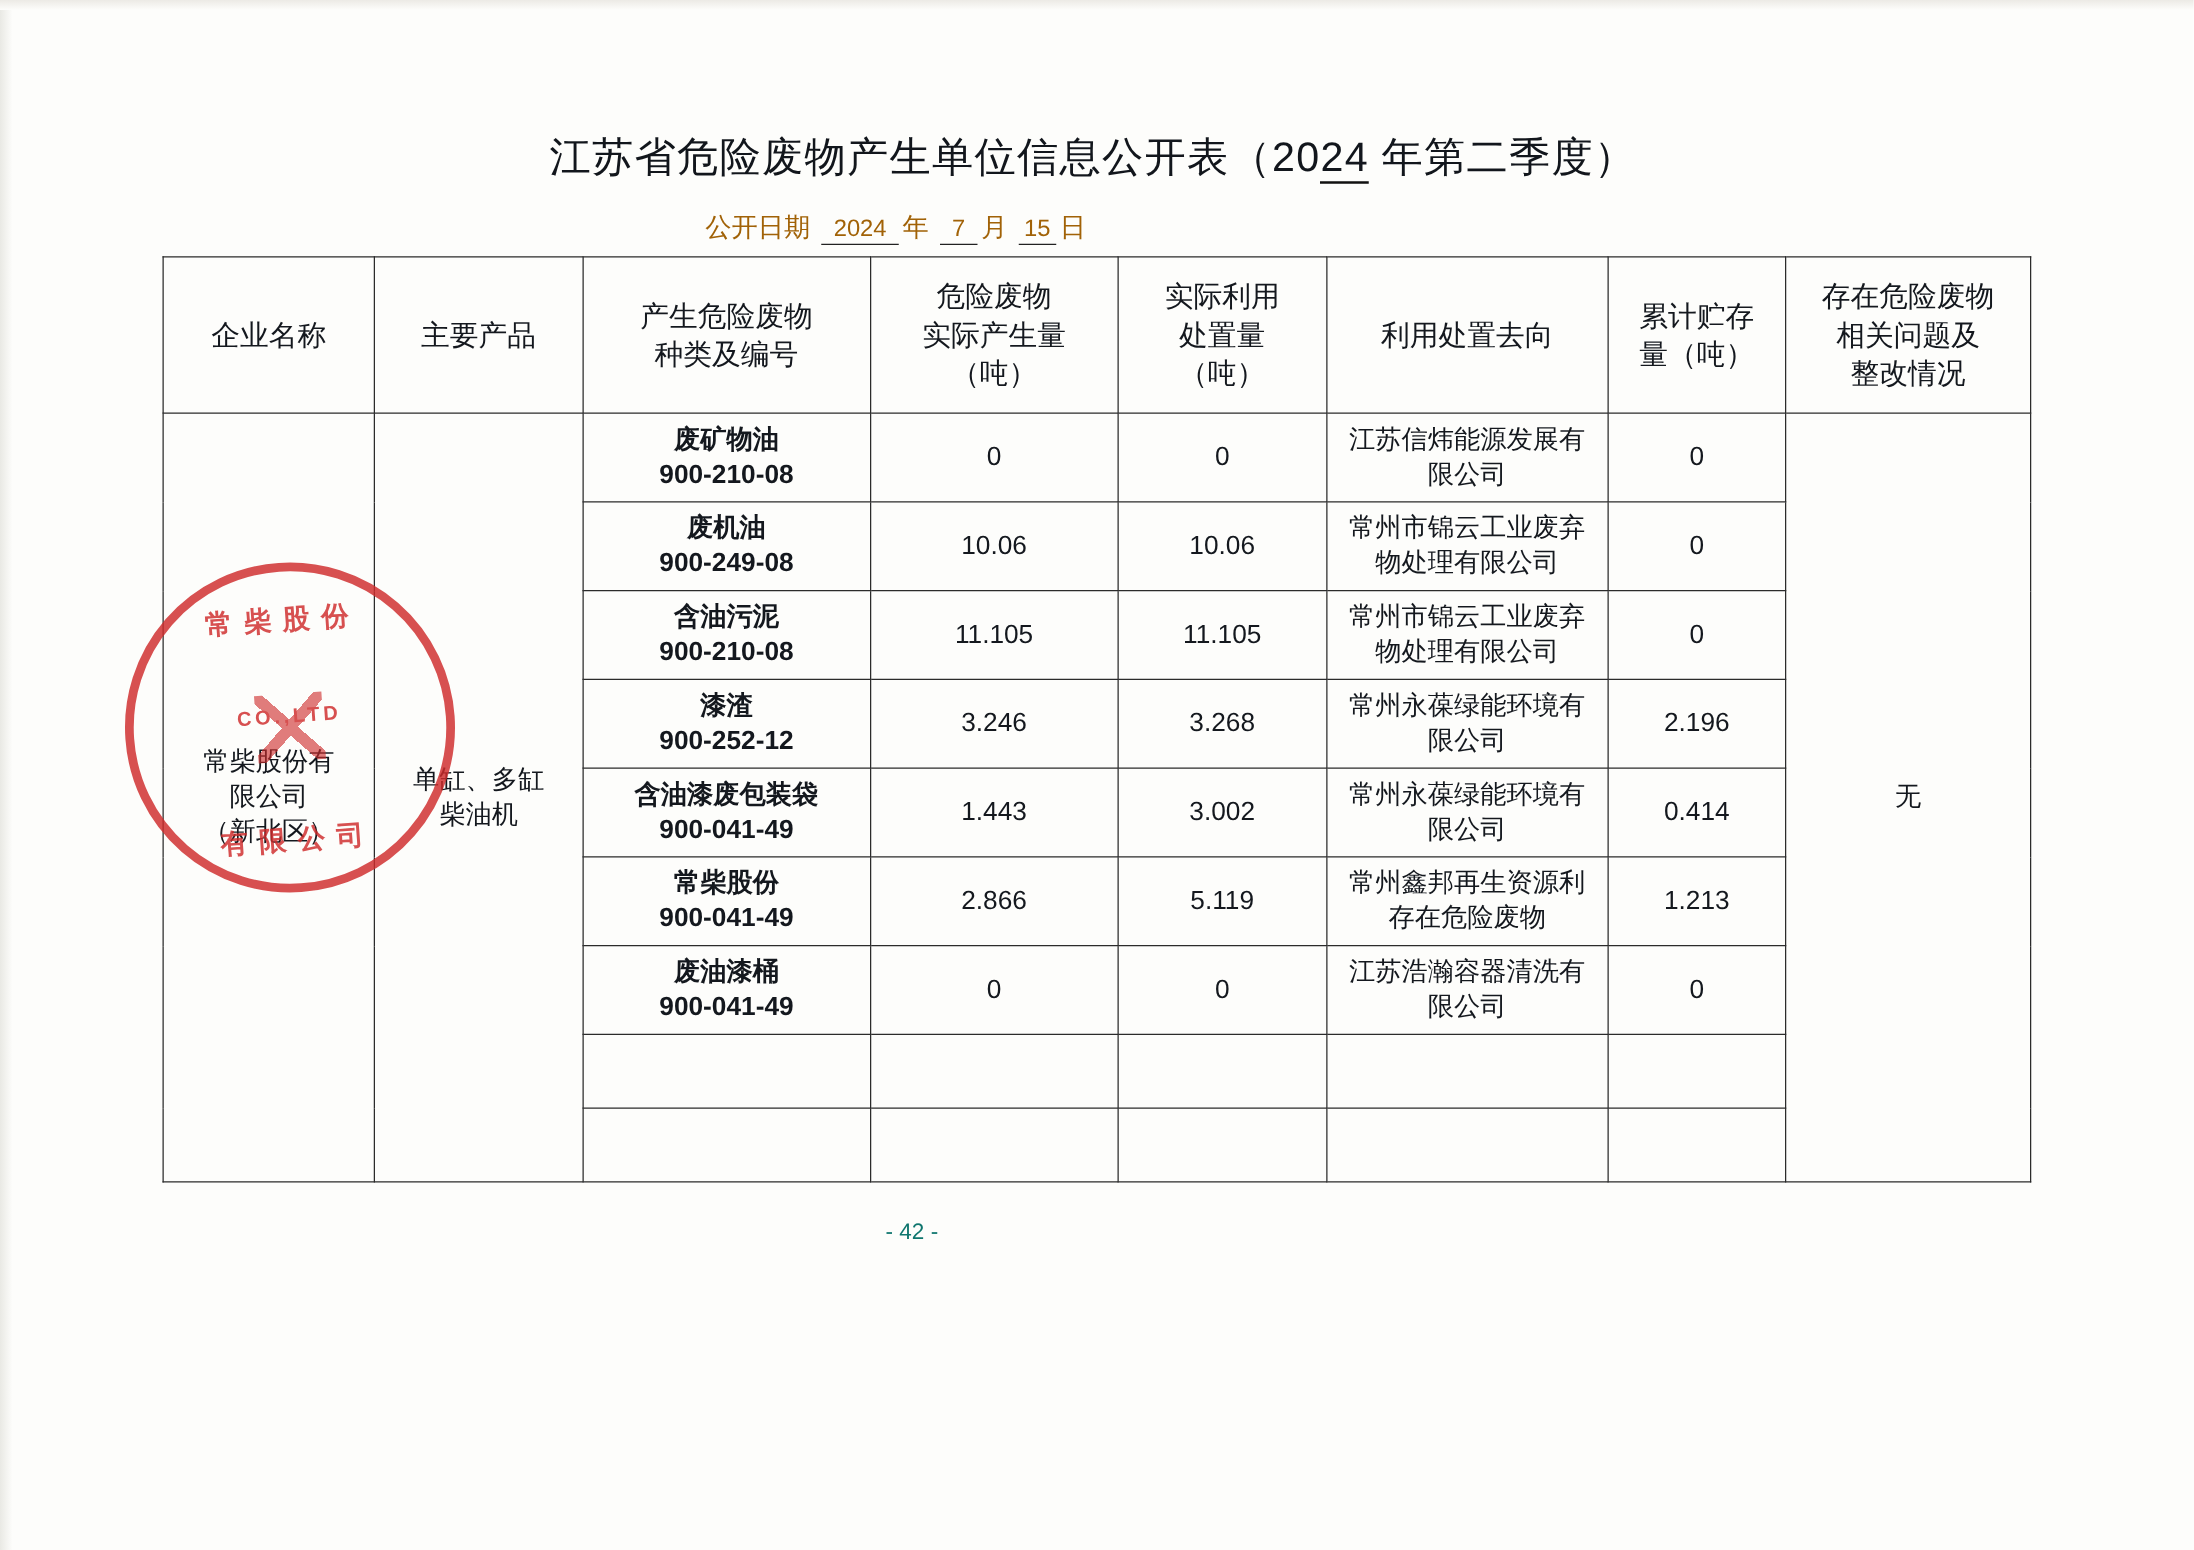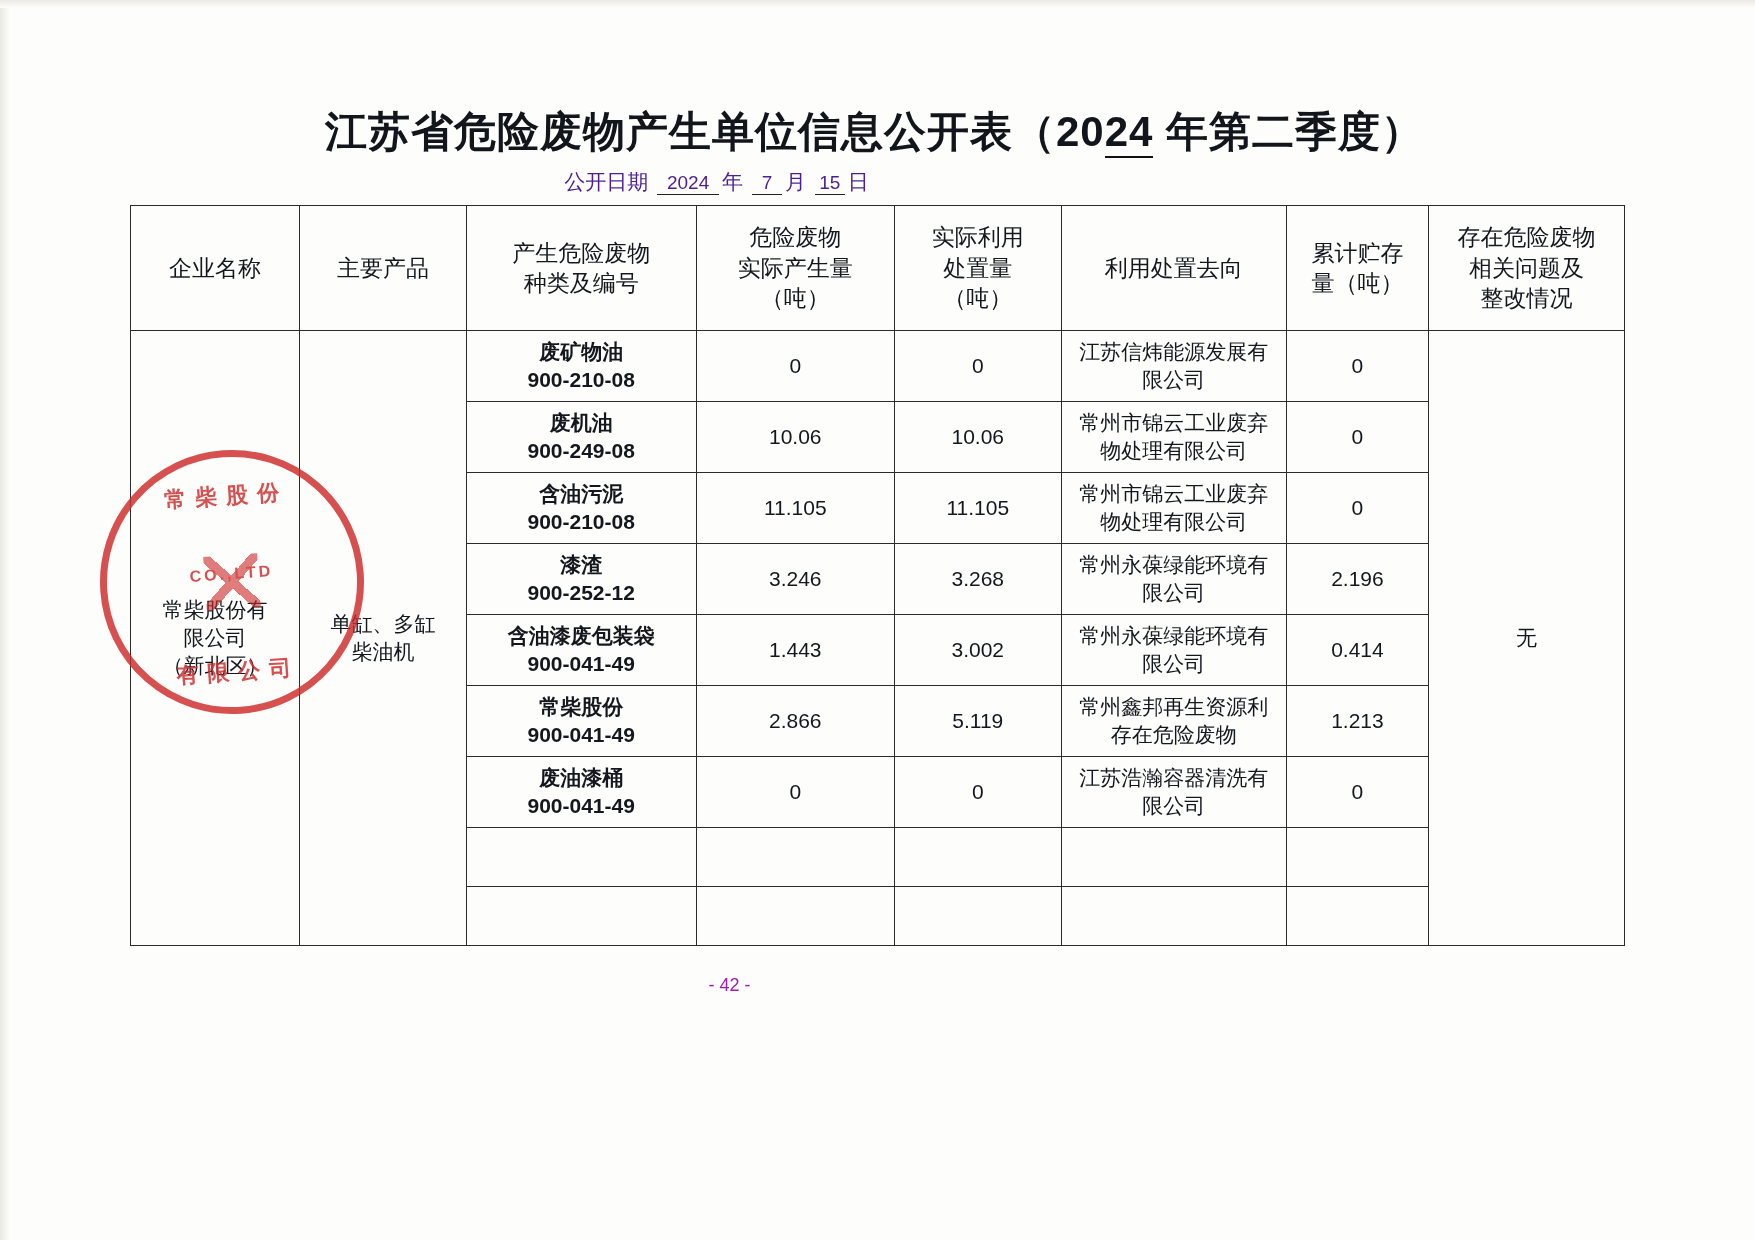--- a/index.html
+++ b/index.html
@@ -34,38 +34,38 @@
     left: 0; top: 0;
     width: 1755px; height: 8px;
     background: linear-gradient(to bottom, #eceae5, #fdfdfb);
   }
   .title {
     position: absolute;
     top: 104px;
     left: 0;
     width: 1749px;
     text-align: center;
-    font-size: 42px;
-    font-weight: bold;
+    font-size: 33px;
+    font-weight: normal;
     letter-spacing: 1px;
     color: #12161c;
     font-family: "Liberation Sans", "DejaVu Sans", sans-serif;
   }
   .title .underline-year {
     border-bottom: 2px solid #111;
     padding-bottom: 1px;
   }
   .pubdate {
     position: absolute;
     top: 168px;
     left: 0;
     width: 1433px;
     text-align: center;
     font-size: 21px;
-    color: #4c1d95;
+    color: #a16207;
     font-family: "Liberation Sans", "DejaVu Sans", sans-serif;
   }
   .pubdate .blank {
     display: inline-block;
     min-width: 62px;
     border-bottom: 1.5px solid #222;
     text-align: center;
     margin: 0 3px;
     font-size: 19px;
   }
@@ -122,21 +122,21 @@
   }
   tr.data-row td { height: 62px; }
   tr.empty-row td { height: 50px; }
   .footer {
     position: absolute;
     top: 975px;
     left: 0;
     width: 1459px;
     text-align: center;
     font-size: 18px;
-    color: #a21caf;
+    color: #0f766e;
     font-family: "Liberation Sans", "DejaVu Sans", sans-serif;
   }
   
   .seal {
     position: absolute;
     left: 100px;
     top: 450px;
     width: 250px;
     height: 250px;
     border-radius: 50%;

